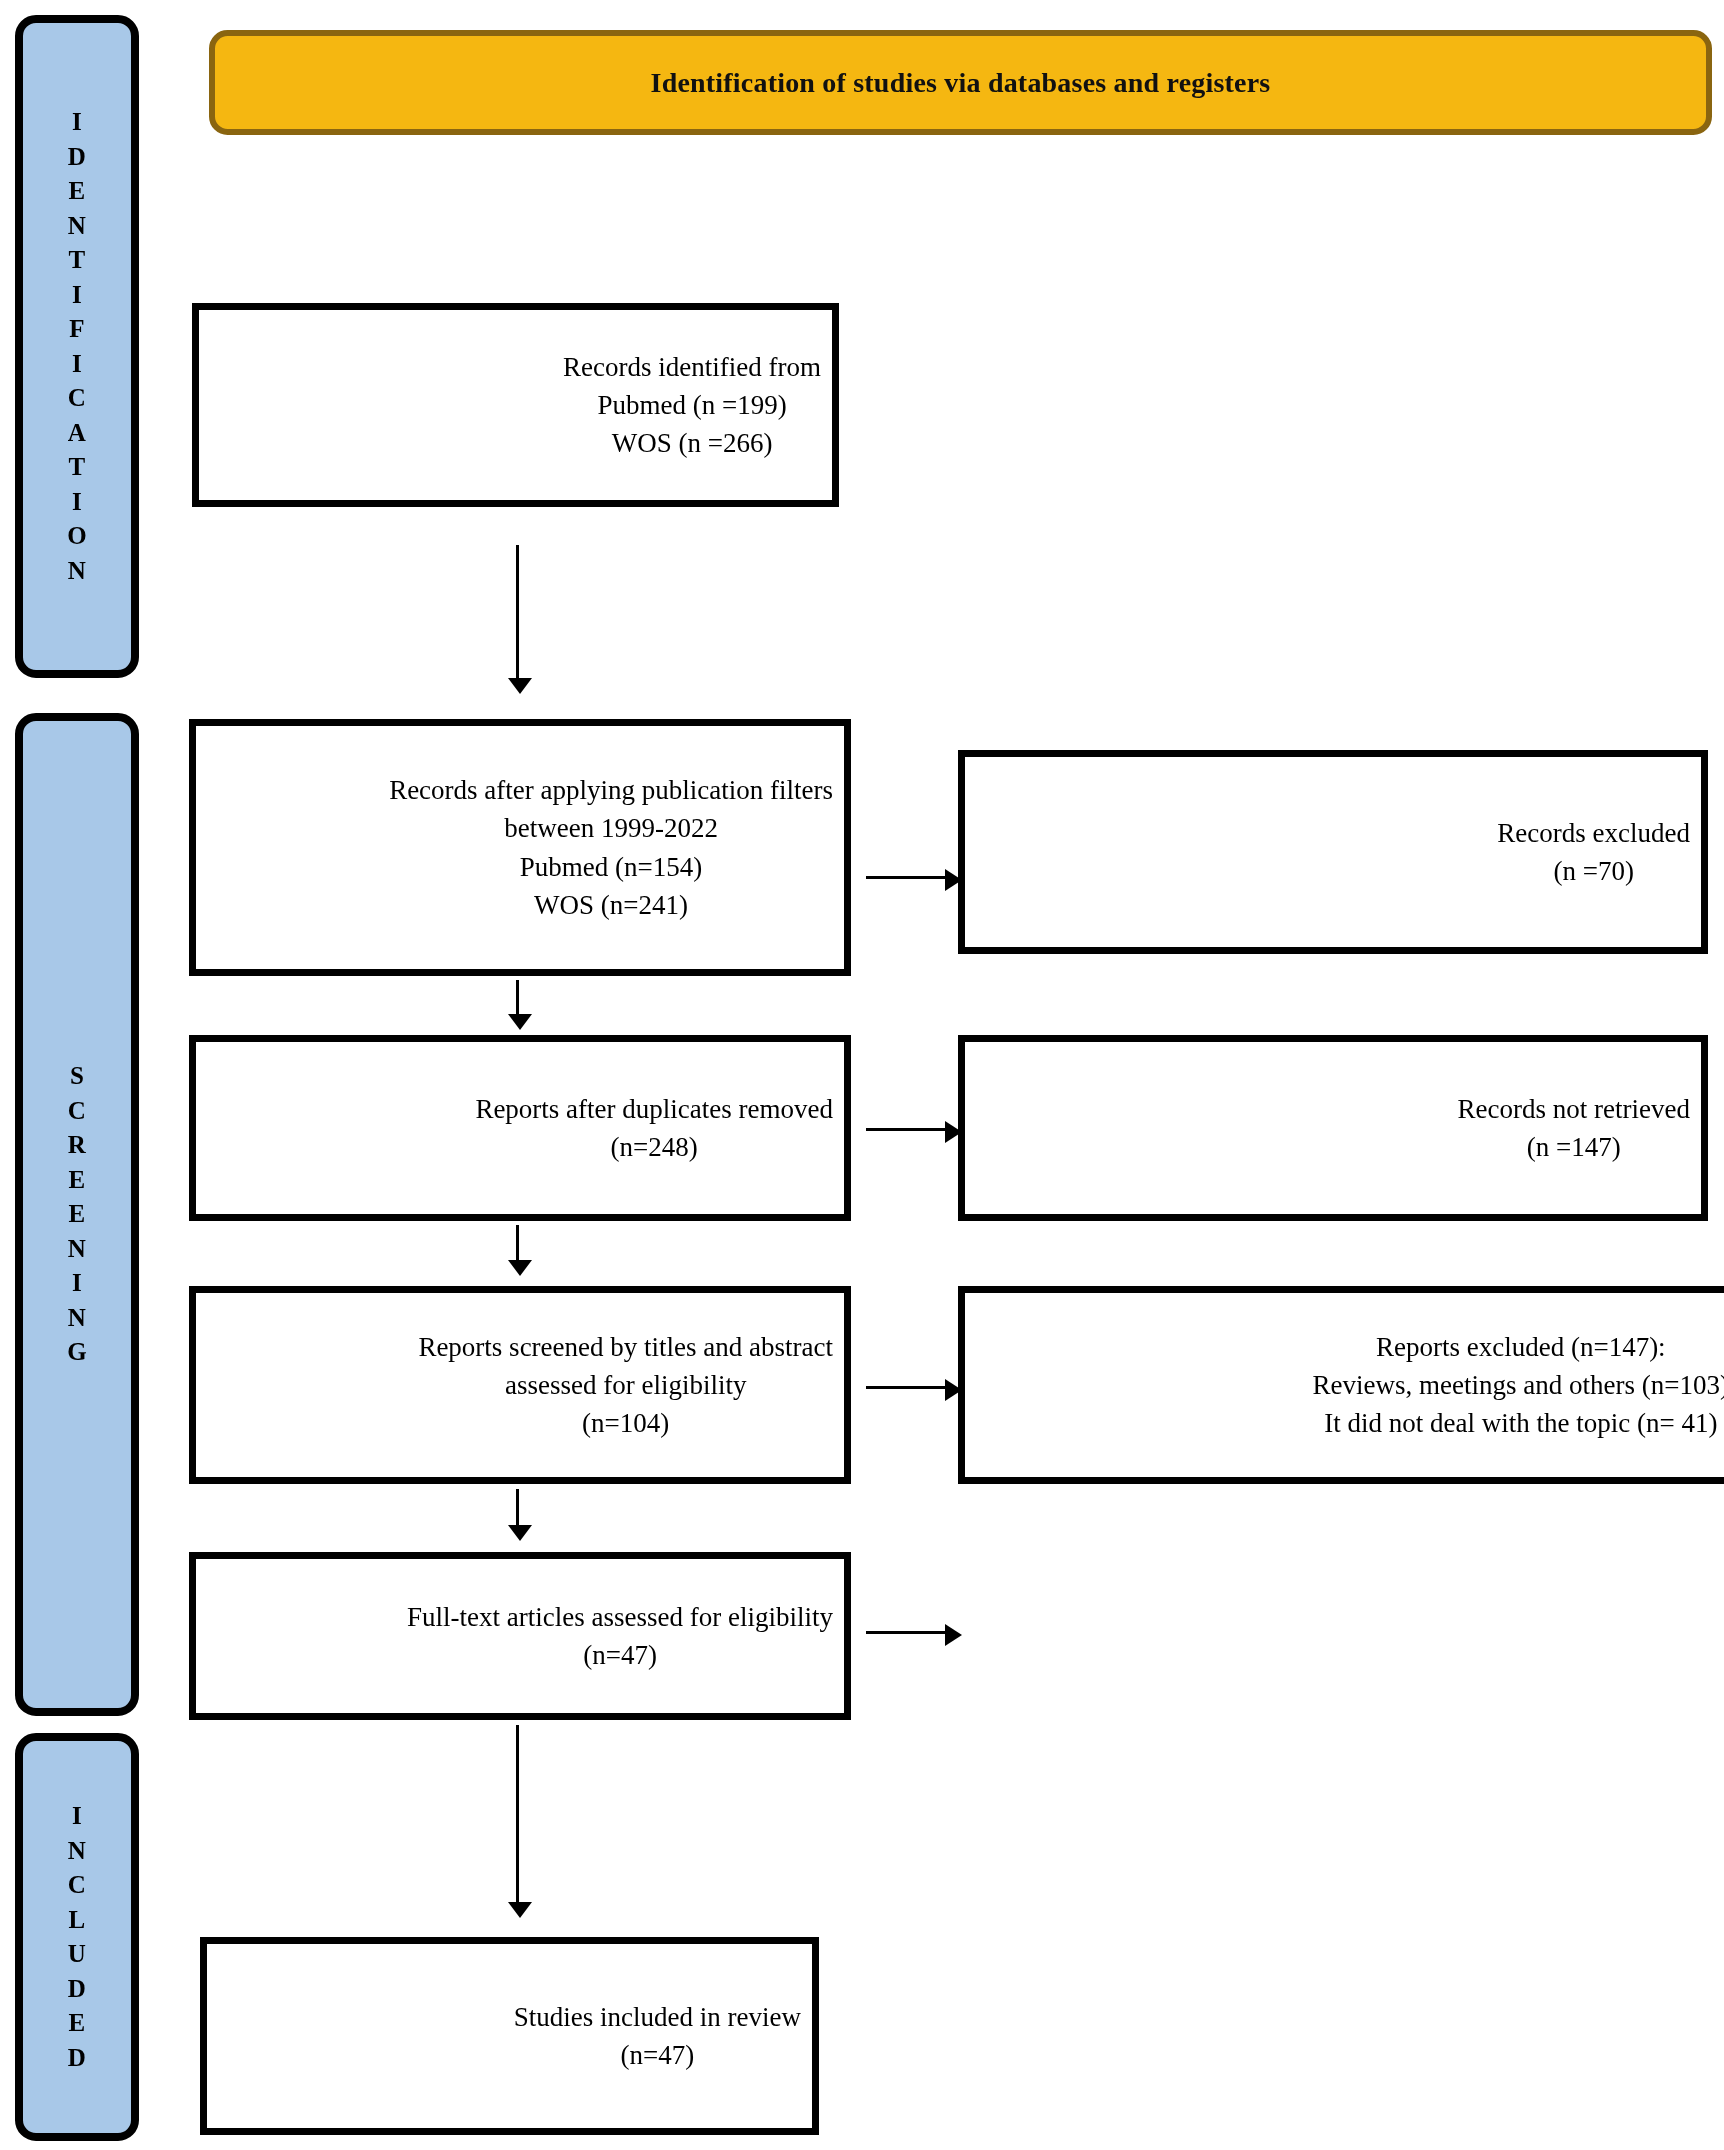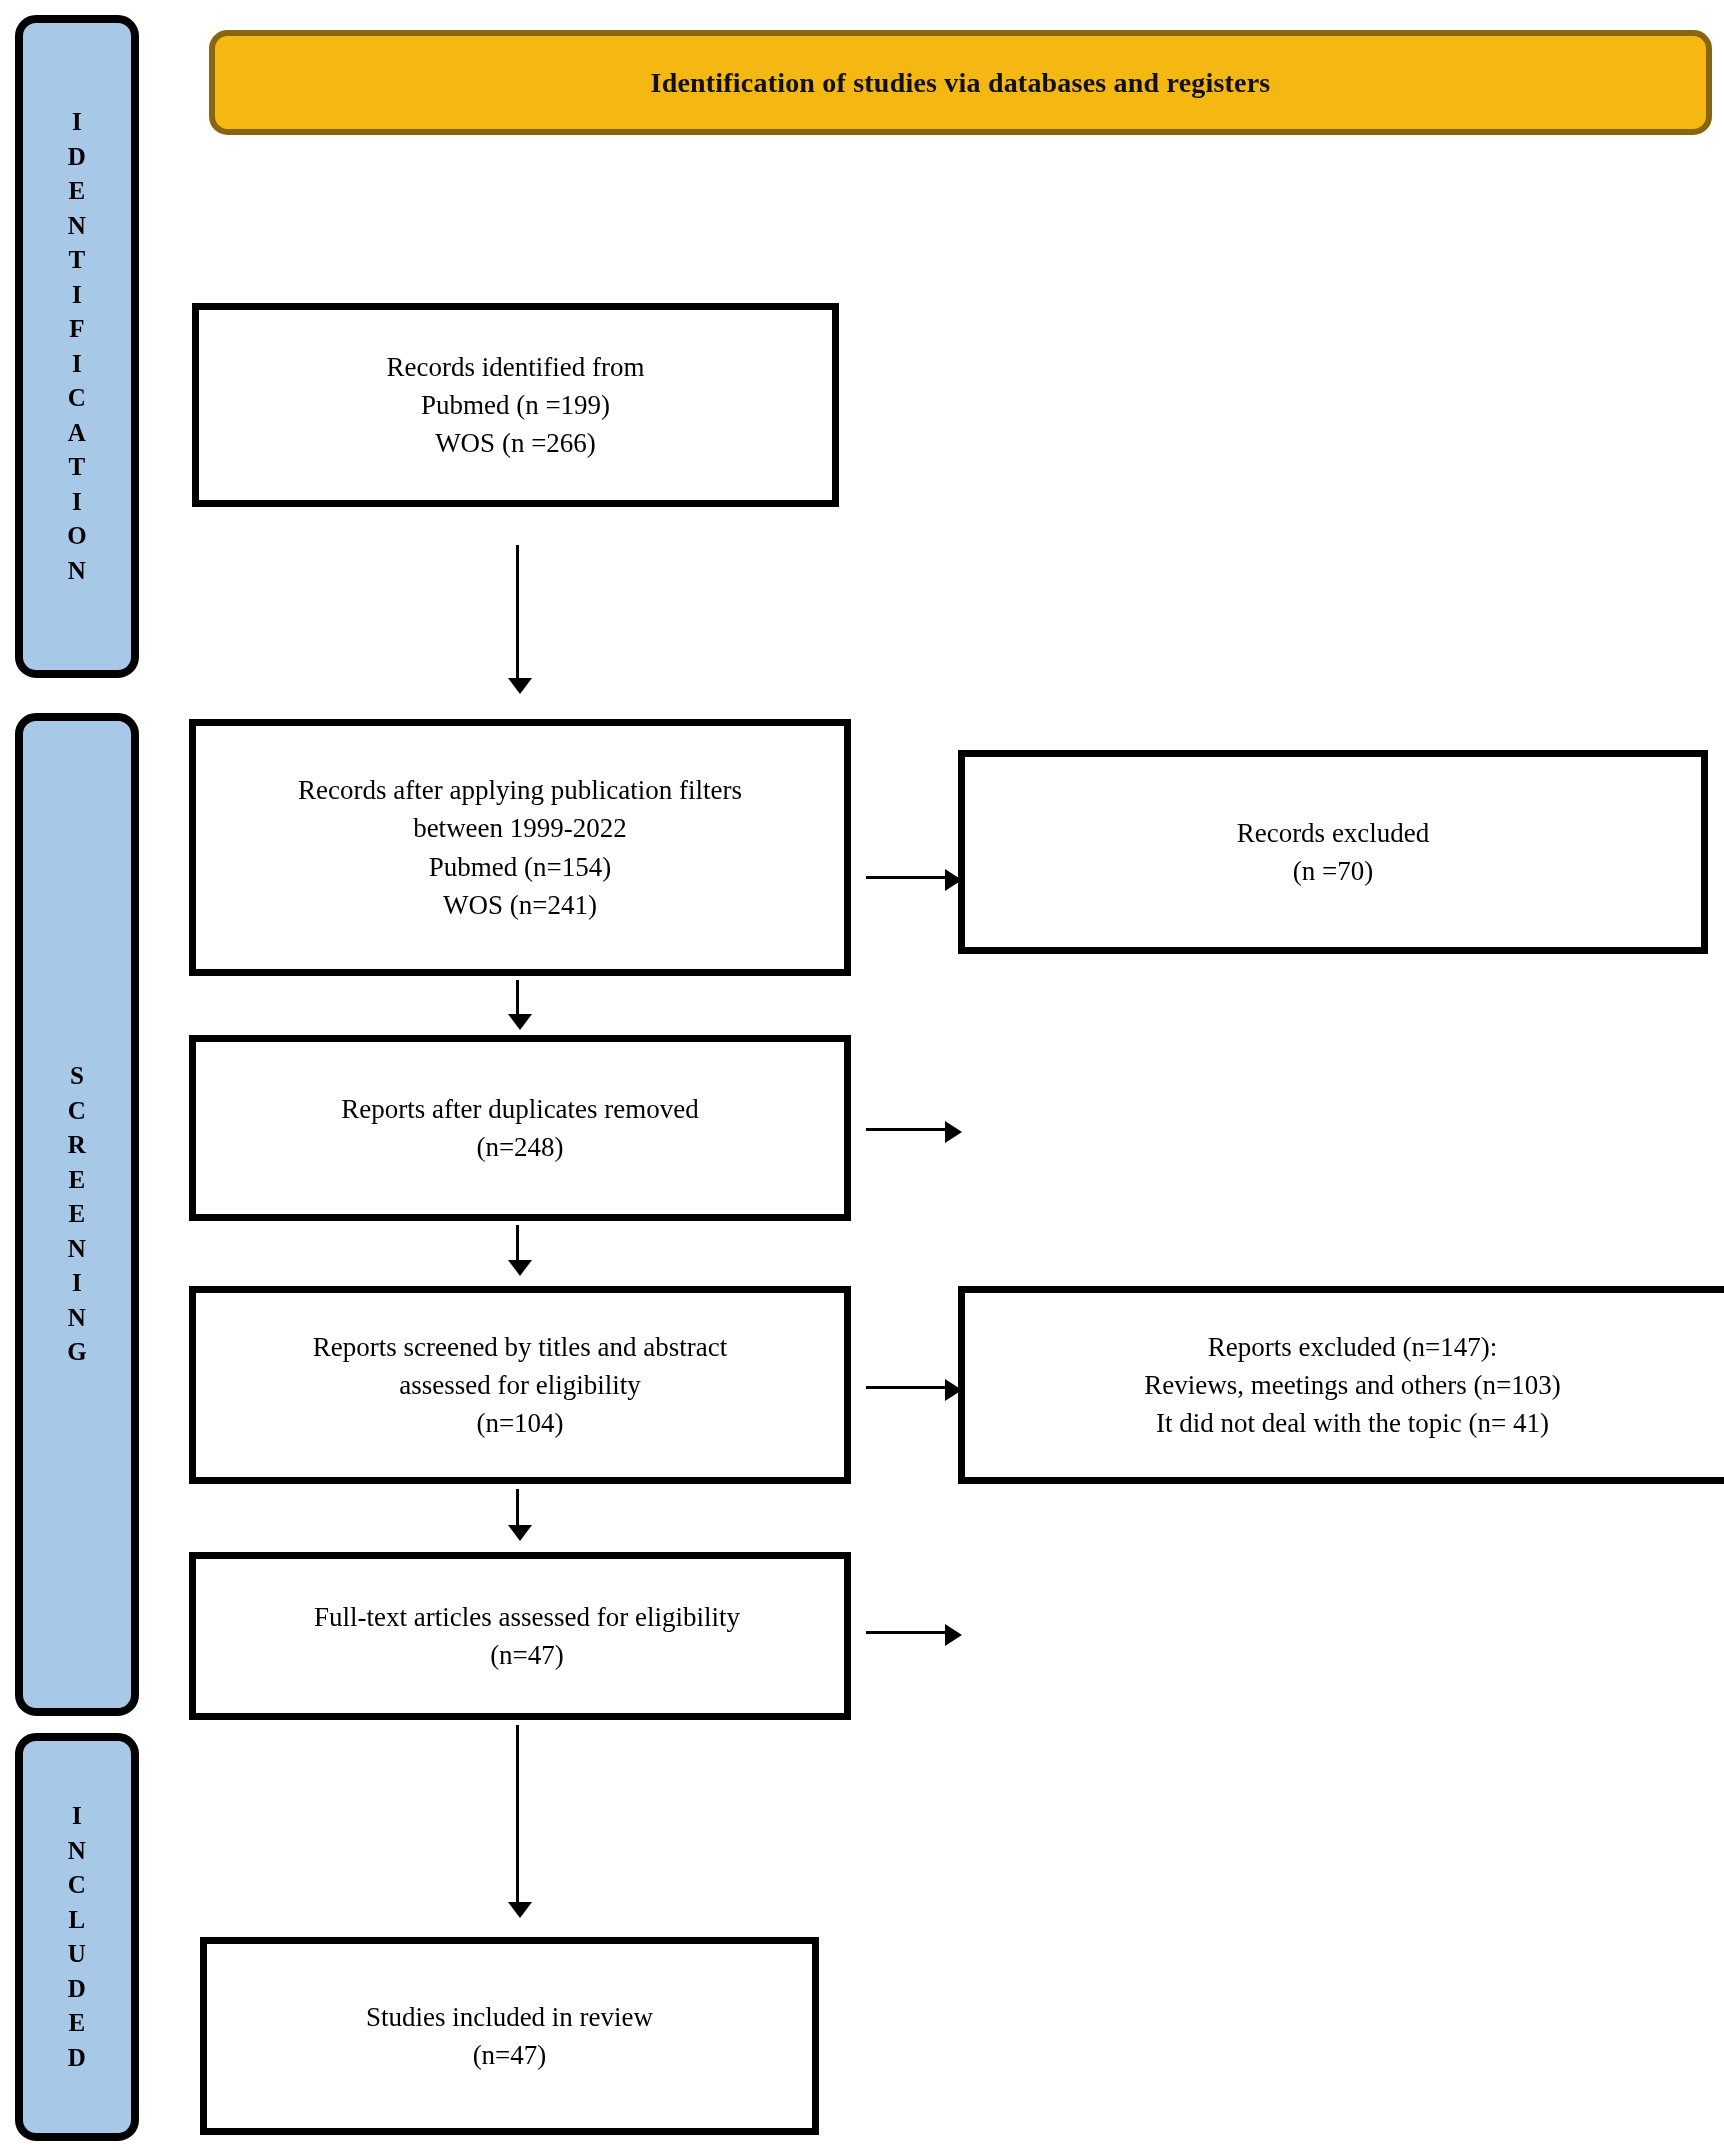--- a/index.html
+++ b/index.html
@@ -60,21 +60,21 @@
   }
 
   
   .fbox {
     position: absolute;
     background: #ffffff;
     border: 7.4px solid #000000;
     box-sizing: border-box;
     display: flex;
     align-items: center;
-    justify-content: center;
+    justify-content: flex-end;
     text-align: center;
     padding: 5px 11px;
   }
   .fbox-text {
     font-size: 27px;
     line-height: 1.42;
     color: #000000;
     white-space: pre-line;
   }
   .fbox-text.tight { line-height: 1.36; }
@@ -192,20 +192,24 @@
 
   <div class="arrow-v" style="left:516px; top:980px; height:36px;"></div>
 
   <div class="fbox" style="left:189px; top:1035px; width:662px; height:186px;">
     <div class="fbox-text">Reports after duplicates removed
 (n=248)</div>
   </div>
 
   <div class="arrow-h" style="left:866px; top:1128px; width:80px;"></div>
 
+  <div class="fbox" style="left:958px; top:1035px; width:750px; height:186px;">
+    <div class="fbox-text">Records not retrieved
+(n =147)</div>
+  </div>
 
   <div class="arrow-v" style="left:516px; top:1225px; height:37px;"></div>
 
   <div class="fbox" style="left:189px; top:1286px; width:662px; height:198px;">
     <div class="fbox-text">Reports screened by titles and abstract
 assessed for eligibility
 (n=104)</div>
   </div>
 
   <div class="arrow-h" style="left:866px; top:1386px; width:80px;"></div>

